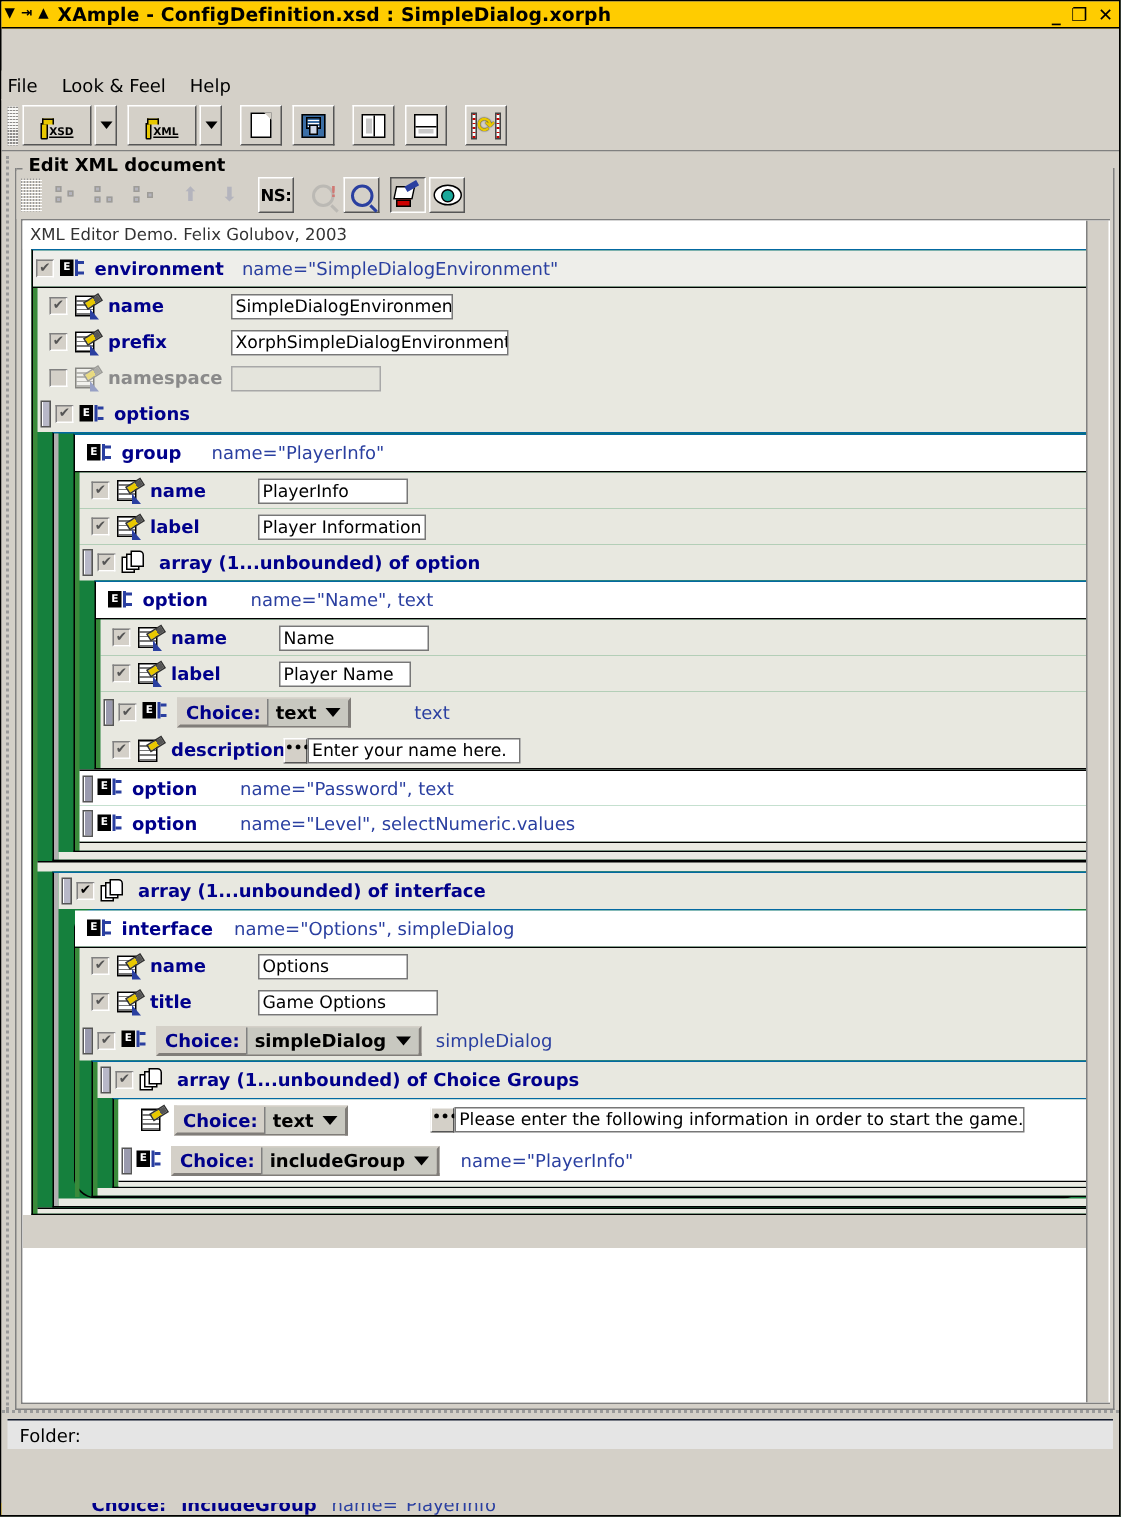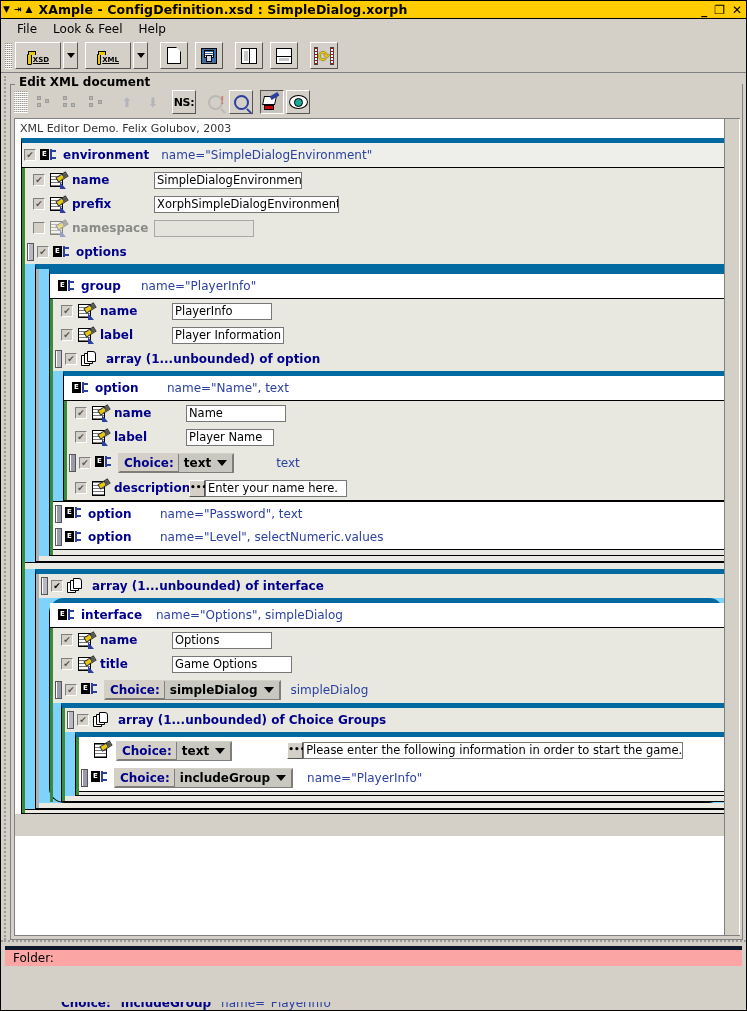--- a/index.html
+++ b/index.html
@@ -30,23 +30,24 @@
   .tb-glyphs { display: flex; gap: 4px; margin-right: 6px; font-size: 9px; line-height: 1; }
   .tb-glyphs span { display: inline-block; }
   .tb-title { flex: 1; white-space: nowrap; overflow: hidden; font-size: 12.5px; letter-spacing: .1px;}
   .tb-ctrls { display: flex; gap: 7px; font-size: 12px; font-weight: bold; align-items: center; }
 
   
   .menubar {
     height: 20px; min-height: 20px;
     background: #d4d0c8;
     display: flex; align-items: center;
-    padding-left: 16px; gap: 16px;
+    padding-left: 4px; gap: 16px;
     font-size: 12px; color: #000;
     border-bottom: 1px solid #d4d0c8;
+    margin-top: 28px;
   }
   .menubar div { cursor: default; }
 
   
   .toolbar {
     height: 34px; min-height: 34px;
     background: #d4d0c8;
     display: flex; align-items: center;
     padding-left: 4px;
     border-bottom: 1px solid #808080;
@@ -298,22 +299,22 @@
     display:flex;align-items:center;gap:6px;padding:0 5px 0 5px;height:18px;
     font-size:12px; font-weight:bold; color:#000;
   }
   .combo .caret { width:0;height:0;border-left:5px solid transparent;border-right:5px solid transparent;border-top:6px solid #000;}
 
   .gap { width: 12px; flex: 0 0 12px; }
   .sp { width: 6px; flex:0 0 6px; }
 
   
   .nest {
-    border-left: 1px solid #000; border-top:5px solid #0369a1; border-bottom:1px solid #000;
-    background:#7dd3fc;
+    border-left: 1px solid #000; border-top:1px solid #0369a1; border-bottom:1px solid #000;
+    background:#15803d;
     position: relative;
   }
   .railwrap { display:flex; }
   .rail { width: 3px; flex: 0 0 3px; background:#3a8a3a; }
   .rail-gray { width: 3px; flex: 0 0 3px; background:#b0b0b0; }
   .body { flex: 1; min-width:0; }
 
   
   .bottom {
     min-height: 62px; padding: 4px 4px 2px 4px;
@@ -327,23 +328,23 @@
     border-right:none; display:flex; align-items:flex-start;
     font-size: 12px; padding-left: 2px; overflow:hidden; position:relative;
   }
   .spin { width:14px; flex:0 0 14px; display:flex;flex-direction:column; }
   .spin div {
     flex:1; border:1px solid #fff; border-right-color:#555;border-bottom-color:#555;
     background:#d4d0c8; display:flex;align-items:center;justify-content:center;font-size:6px;
   }
   .statusbox2 { flex:1; background:#fff;border:1px solid #808080; }
   .folderrow {
-    height: 20px; background:#fca5a5; font-size:12px;
+    height: 20px; background:#e5e5e5; font-size:12px;
     display:flex; align-items:center; padding-left:8px; color:#000;
-    border-top:4px solid #0f172a;
+    border-top:1px solid #0f172a;
   }
   .bleed {
     height: 8px; background:#ffcc00; overflow:hidden; position:relative;
   }
   .bleed .inner {
     position:absolute;top:-8px;left:0;right:0;height:18px;background:#d4d0c8;
     display:flex;align-items:center;font-size:12px;color:#00008b;font-weight:bold;padding-left:60px;gap:10px;
   }
 </style>
 </head>

